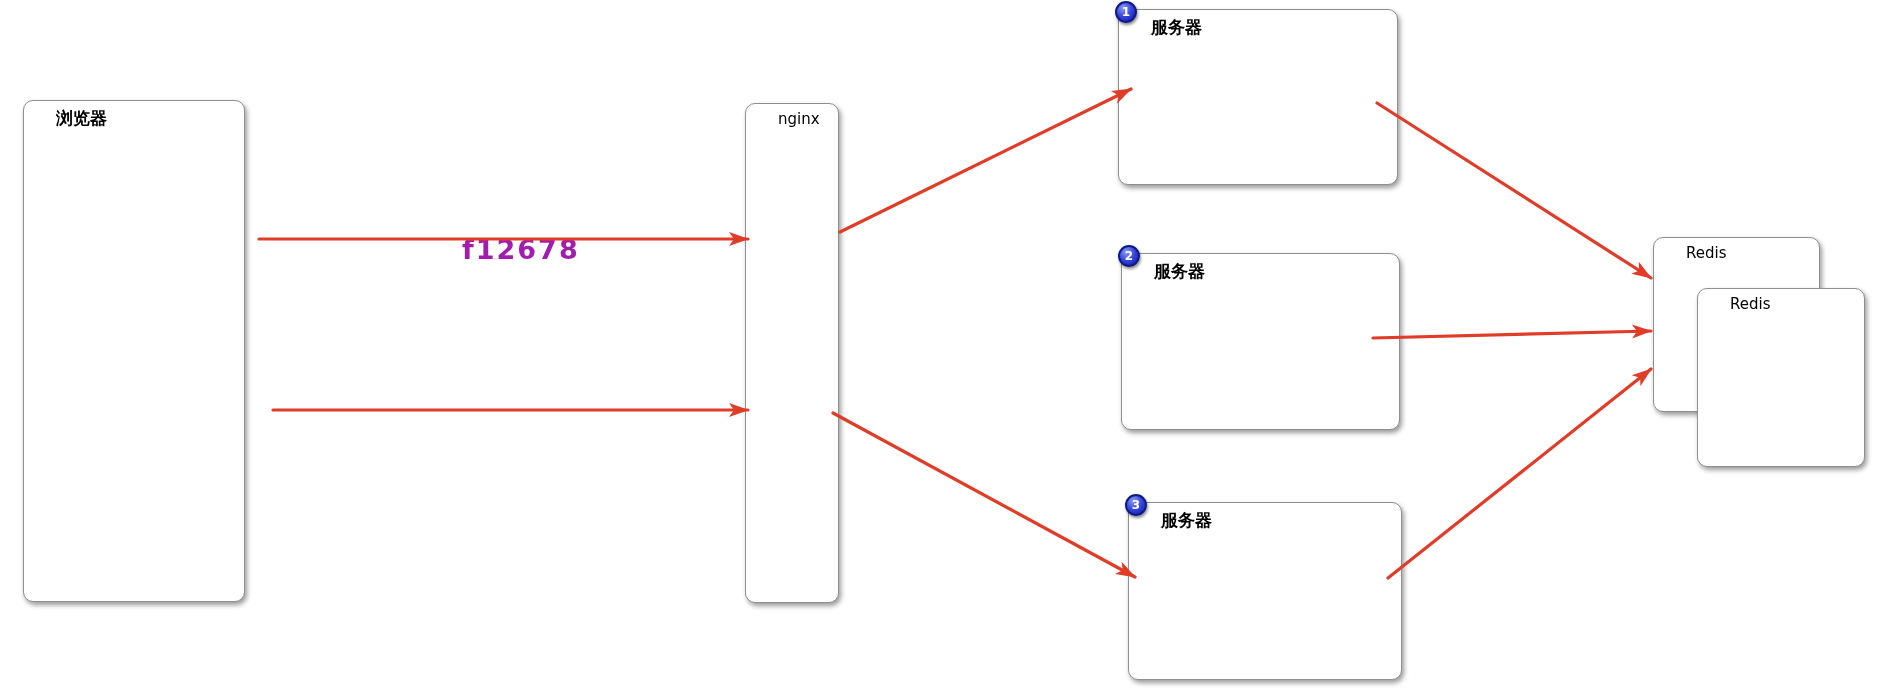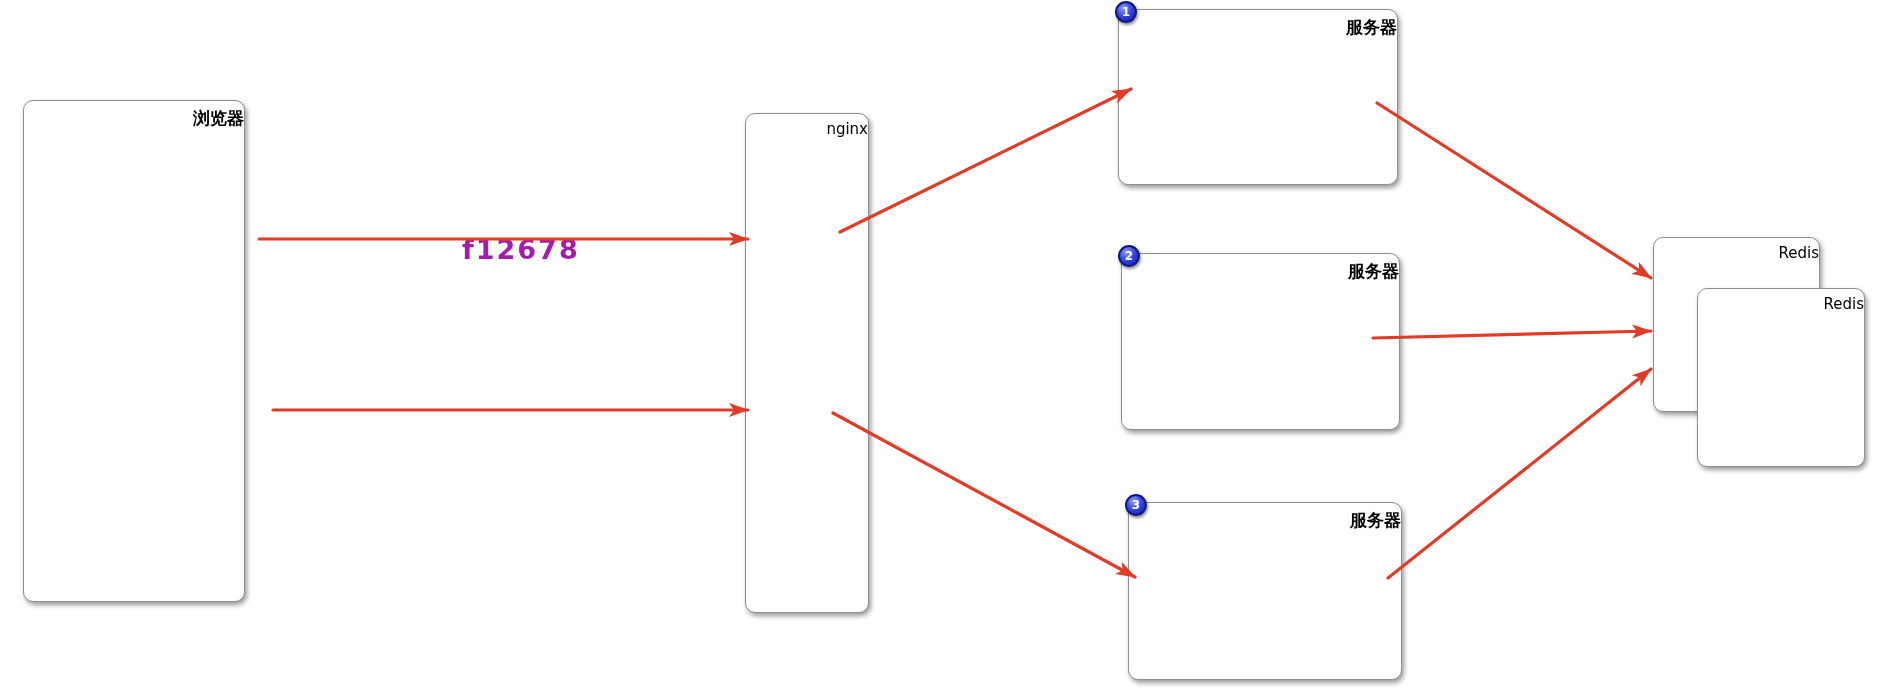--- a/index.html
+++ b/index.html
@@ -17,21 +17,21 @@
   }
   .node {
     position: absolute;
     background: #ffffff;
     border: 1px solid #8f8f8f;
     border-radius: 10px;
     box-shadow: 2px 3px 5px rgba(0,0,0,0.40);
     box-sizing: border-box;
   }
   .node-title {
-    text-align: right;
+    text-align: left;
     color: #000000;
     padding-top: 6px;
     font-size: 15px;
     line-height: 1.2;
     padding-left: 32px;
   }
   .node-title.cjk {
     font-weight: bold;
     font-size: 17px;
     padding-top: 7px;
@@ -84,21 +84,21 @@
 <body>
 
 <div id="canvas">
 
   <div class="node" style="left:23px; top:100px; width:222px; height:502px;">
     <div class="node-title cjk">浏览器</div>
   </div>
 
   <div class="watermark">f12678</div>
 
-  <div class="node" style="left:745px; top:103px; width:124px; height:500px;margin-top:10px;">
+  <div class="node" style="left:745px; top:103px; width:94px; height:500px;">
     <div class="node-title">nginx</div>
   </div>
 
   <div class="node" style="left:1118px; top:9px; width:280px; height:176px;">
     <div class="badge">1</div>
     <div class="node-title cjk">服务器</div>
   </div>
 
   <div class="node" style="left:1121px; top:253px; width:279px; height:177px;">
     <div class="badge">2</div>

